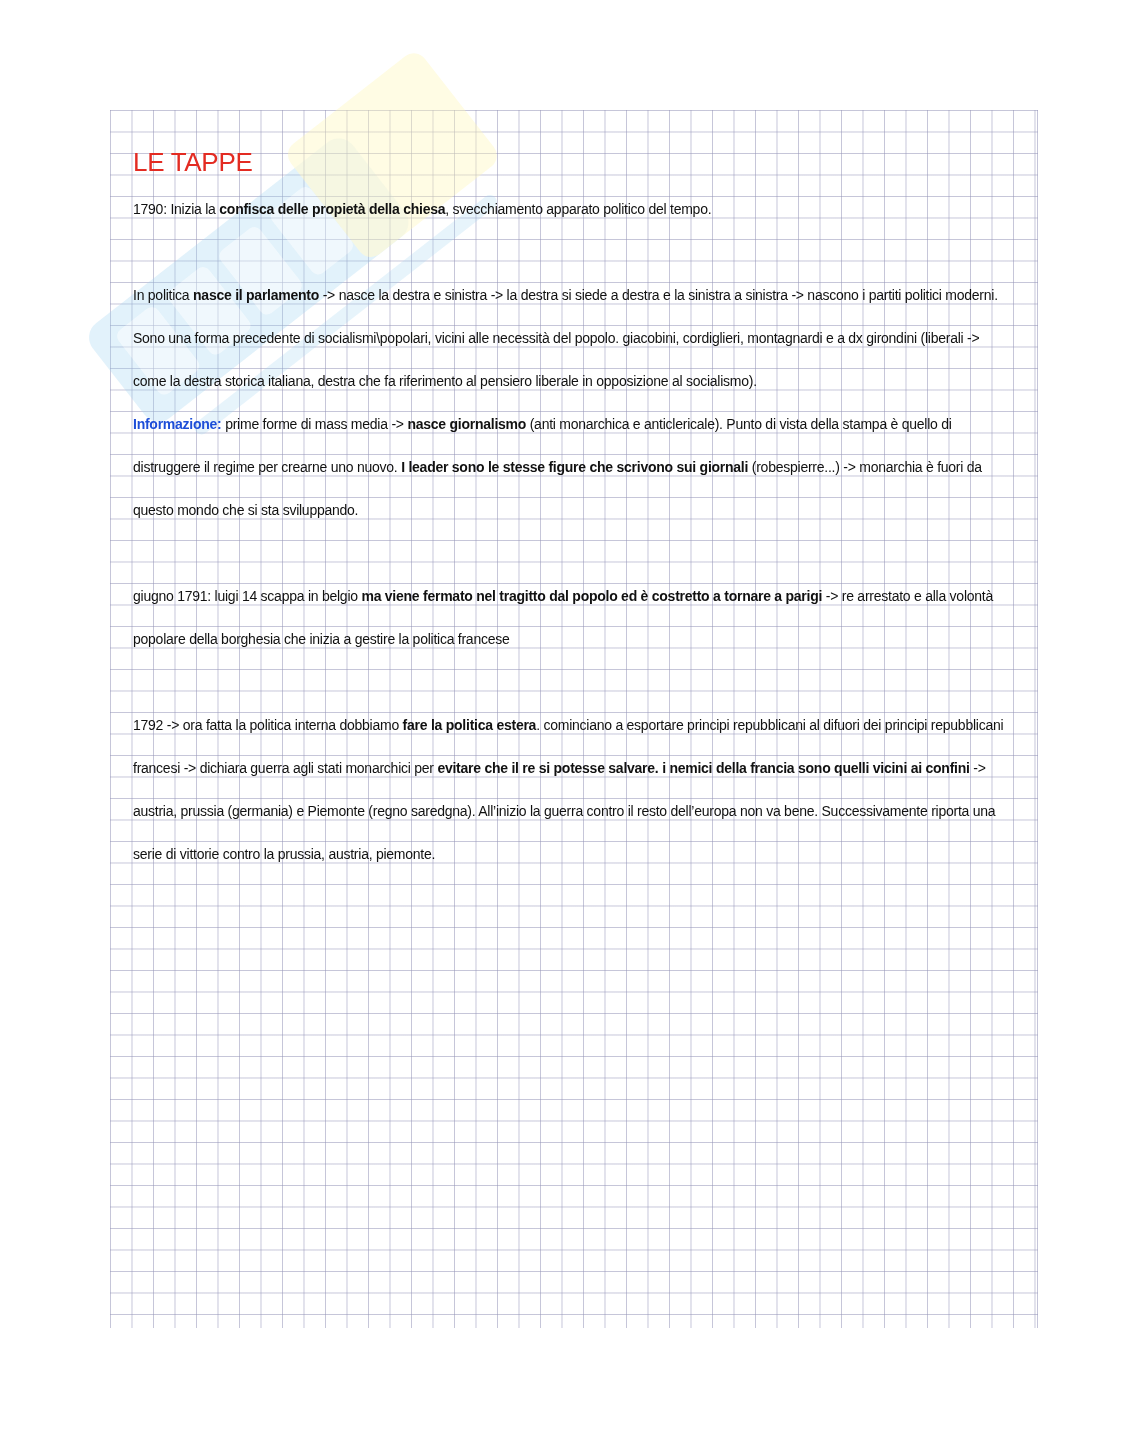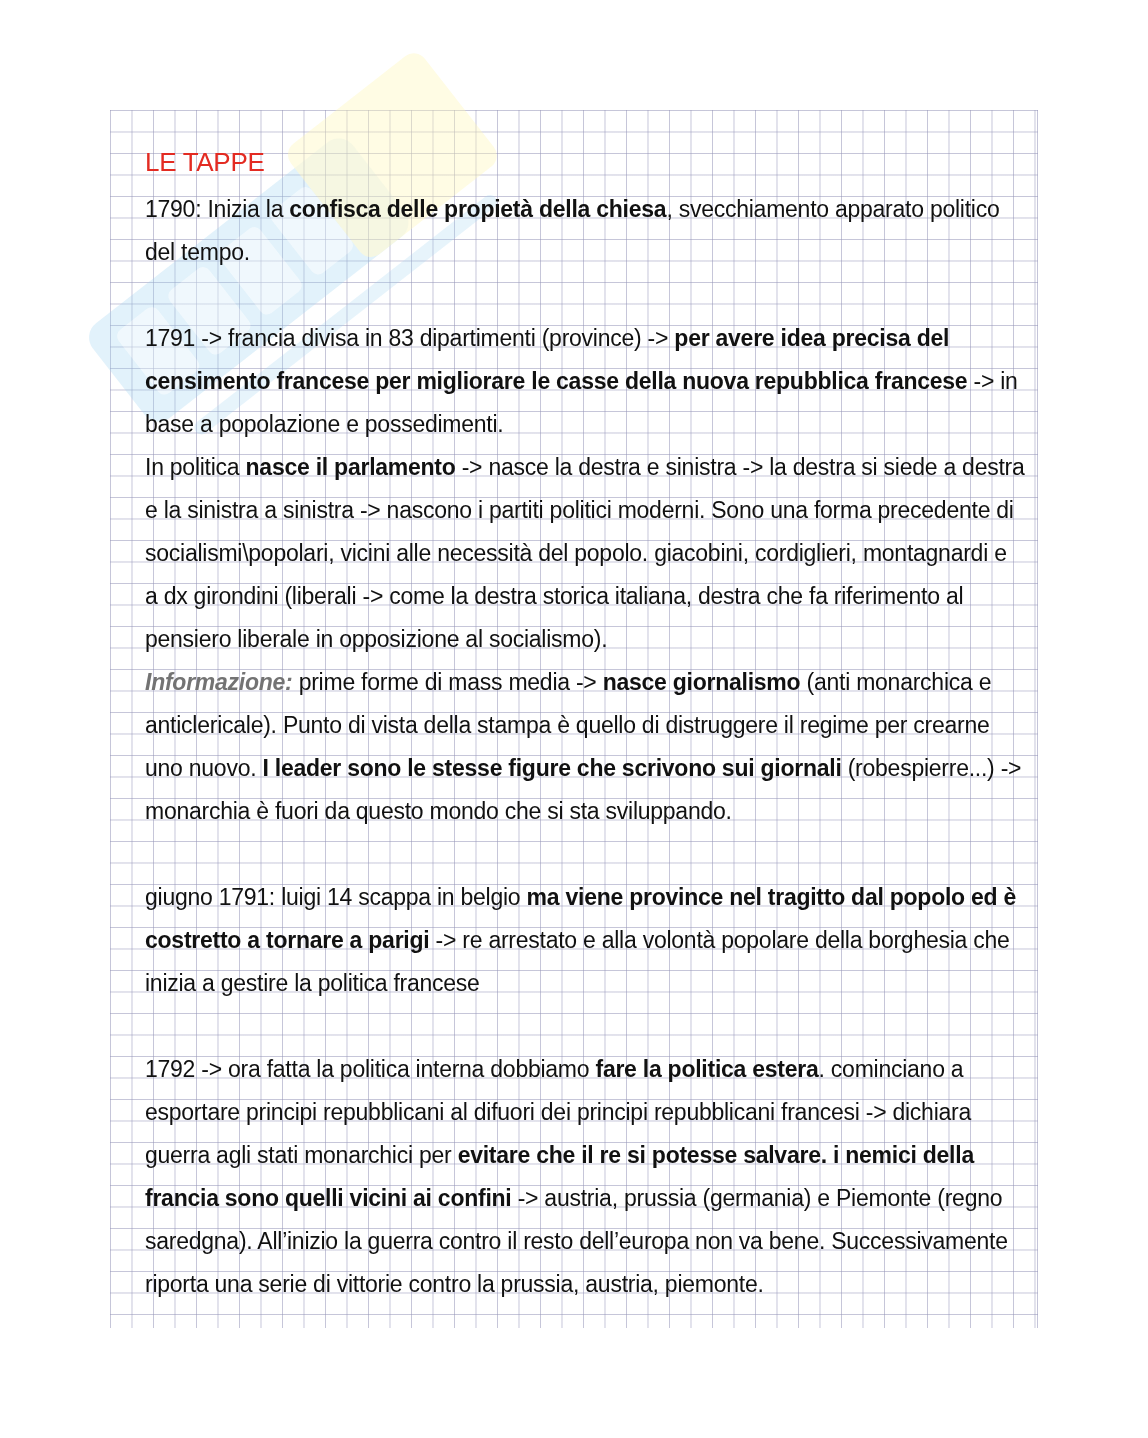--- a/index.html
+++ b/index.html
@@ -15,30 +15,30 @@
       background-position: 0 0;
       border-right: 1px solid rgba(150,150,185,0.55);
     }
 
     .watermark {
       position: absolute; left: 40px; top: 30px; width: 520px; height: 420px;
       pointer-events: none; opacity: 0.55;
     }
 
     .content {
-      position: absolute; left: 133px; top: 140px; width: 880px; margin-left: 12px;
+      position: absolute; left: 133px; top: 140px; width: 880px;
     }
     .title {
       color: #e32b22; font-size: 26px; font-weight: normal; margin: 0;
       height: 48px; line-height: 44px; letter-spacing: -0.3px;
     }
-    .para { margin: 0; font-size: 23px; line-height: 43px; letter-spacing: -0.25px; }
+    .para { margin: 0; font-size: 14px; line-height: 43px; letter-spacing: -0.25px; }
     .para b { font-weight: bold; }
     .gap { height: 43px; }
-    .red { color: #737373; font-weight: bold; font-style: italic; }
+    .red { color: #1d4ed8; font-weight: bold; }
   </style>
 </head>
 <body>
 
 <div class="grid"></div>
 
 <svg class="watermark" viewBox="0 0 520 420">
   <g transform="rotate(-38 260 210)">
     <rect x="30" y="150" width="330" height="120" rx="18" fill="#9fd3f0" opacity="0.55"></rect>
     <rect x="300" y="130" width="170" height="140" rx="14" fill="#fff6b8" opacity="0.7"></rect>
@@ -51,35 +51,32 @@
 </svg>
 
 <div class="content">
   <h1 class="title">LE TAPPE</h1>
 
   <p class="para">
     <span>1790: Inizia la </span><b>confisca delle propietà della chiesa</b><span>, svecchiamento apparato politico del tempo.</span>
   </p>
   <div class="gap"></div>
 
-  <p class="para">
-    <span>1791 -&gt; francia divisa in 83 dipartimenti (province) -&gt; </span><b>per avere idea precisa del censimento francese per migliorare le casse della nuova repubblica francese</b><span> -&gt; in base a popolazione e possedimenti.</span>
-  </p>
 
   <p class="para">
     <span>In politica </span><b>nasce il parlamento</b><span> -&gt; nasce la destra e sinistra -&gt; la destra si siede a destra e la sinistra a sinistra -&gt; nascono i partiti politici moderni. Sono una forma precedente di socialismi\popolari, vicini alle necessità del popolo. giacobini, cordiglieri, montagnardi e a dx girondini (liberali -&gt; come la destra storica italiana, destra che fa riferimento al pensiero liberale in opposizione al socialismo).</span>
   </p>
 
   <p class="para">
     <span class="red">Informazione:</span><span> prime forme di mass media -&gt; </span><b>nasce giornalismo</b><span> (anti monarchica e anticlericale). Punto di vista della stampa è quello di distruggere il regime per crearne uno nuovo. </span><b>I leader sono le stesse figure che scrivono sui giornali</b><span> (robespierre...) -&gt; monarchia è fuori da questo mondo che si sta sviluppando.</span>
   </p>
   <div class="gap"></div>
 
   <p class="para">
-    <span>giugno 1791: luigi 14 scappa in belgio </span><b>ma viene province nel tragitto dal popolo ed è costretto a tornare a parigi</b><span> -&gt; re arrestato e alla volontà popolare della borghesia che inizia a gestire la politica francese</span>
+    <span>giugno 1791: luigi 14 scappa in belgio </span><b>ma viene fermato nel tragitto dal popolo ed è costretto a tornare a parigi</b><span> -&gt; re arrestato e alla volontà popolare della borghesia che inizia a gestire la politica francese</span>
   </p>
   <div class="gap"></div>
 
   <p class="para">
     <span>1792 -&gt; ora fatta la politica interna dobbiamo </span><b>fare la politica estera</b><span>. cominciano a esportare principi repubblicani al difuori dei principi repubblicani francesi -&gt; dichiara guerra agli stati monarchici per </span><b>evitare che il re si potesse salvare. i nemici della francia sono quelli vicini ai confini</b><span> -&gt; austria, prussia (germania) e Piemonte (regno saredgna). All’inizio la guerra contro il resto dell’europa non va bene. Successivamente riporta una serie di vittorie contro la prussia, austria, piemonte.</span>
   </p>
 
 </div>
 
 </body></html>

